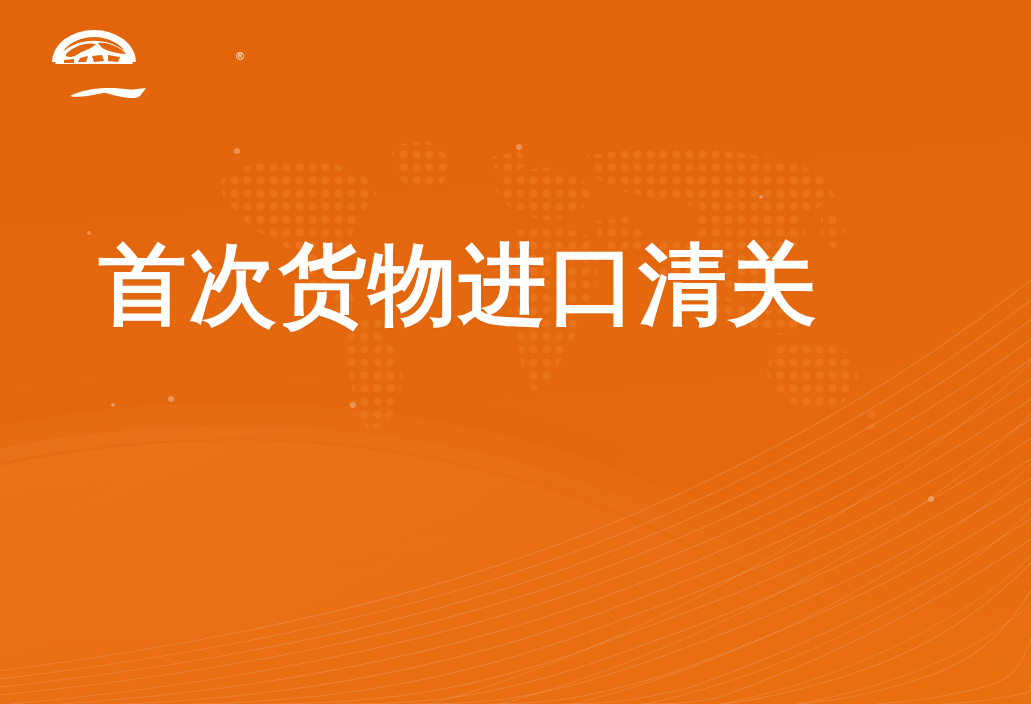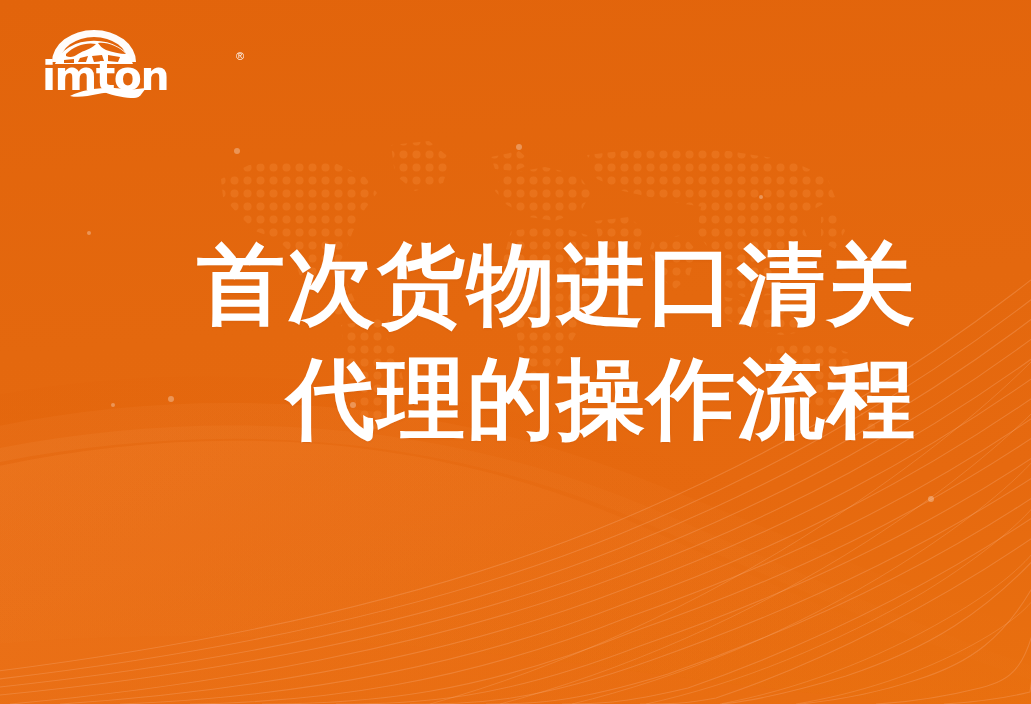--- a/index.html
+++ b/index.html
@@ -91,21 +91,21 @@
     color: #ffffff;
     line-height: 1;
   }
 
   
   #headline {
     position: absolute;
     left: 0;
     top: 228px;
     width: 917px;
-    text-align: right;
+    text-align: center;
     color: #ffffff;
   }
   .headline-line {
     font-size: 88px;
     font-weight: 700;
     line-height: 1.30;
     letter-spacing: 2px;
     color: #ffffff;
     white-space: nowrap;
     font-family: "DejaVu Sans", "Liberation Sans", sans-serif;
@@ -253,22 +253,20 @@
         <path d="M38 32 L46 30 L44 36 L36 36 Z" fill="#e3650c"></path>
         <path d="M50 30 L60 29 L62 35 L52 36 Z" fill="#e3650c"></path>
         <path d="M66 29 L78 31 L76 36 L66 35 Z" fill="#e3650c"></path>
         <path d="M22 34 L32 33 L32 37 L22 37 Z" fill="#e3650c"></path>
 
         <path d="M28 70 C44 62 68 60 88 64 C80 66 66 66 56 68 C46 70 36 72 28 70 Z"></path>
         <path d="M62 66 C74 62 86 62 96 66 C100 68 98 72 92 72 C84 72 72 70 62 66 Z"></path>
         <path d="M86 64 L104 62 L98 70 L88 70 Z"></path>
       </g>
     </svg>
-    <div id="logo-word">imton</div>
     <div id="logo-tm">®</div>
   </div>
 
   <div id="headline">
     <div class="headline-line">首次货物进口清关</div>
-    <div class="headline-line">代理的操作流程</div>
   </div>
 
 </div>
 
 </body></html>

